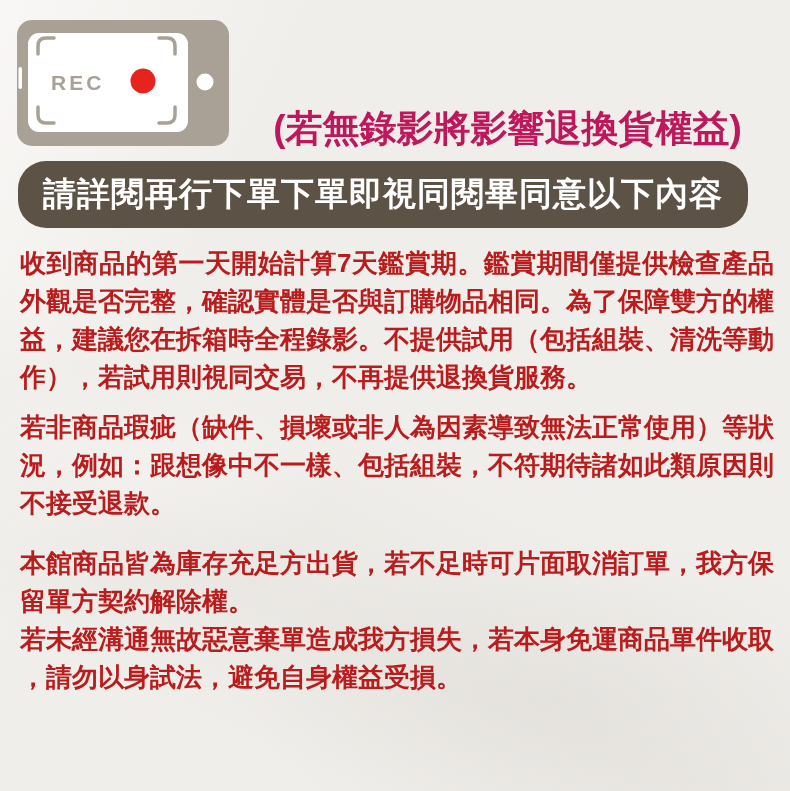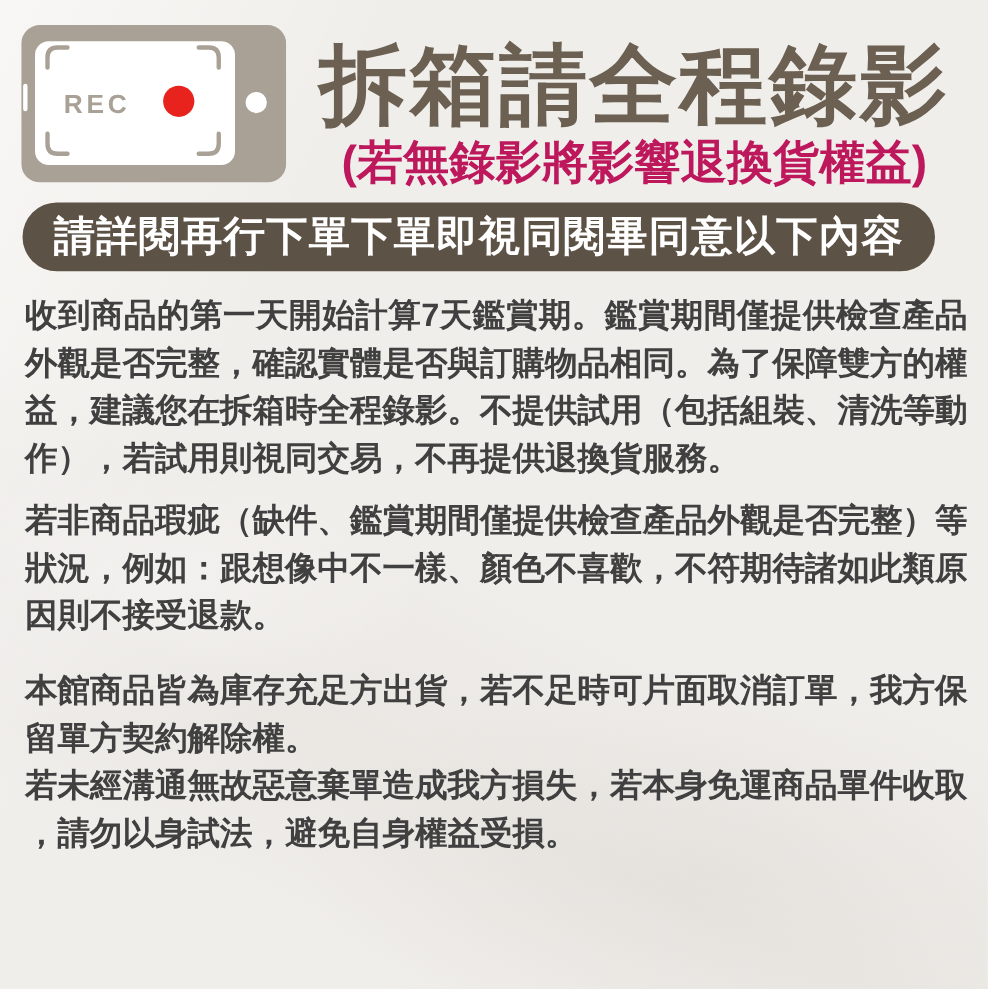--- a/index.html
+++ b/index.html
@@ -46,21 +46,21 @@
     font-weight: 700;
     color: #be185d;
     line-height: 1.1;
     margin-top: 3px;
     white-space: nowrap;
   }
 
   
   .banner {
     margin: 11px 42px 0 18px;
-    height: 55px;
+    height: 67px;
     border-radius: 28px;
     background: #5d5246;
     color: #ffffff;
     display: flex;
     align-items: center;
     justify-content: center;
     font-size: 33px;
     font-weight: 800;
     letter-spacing: 1px;
     white-space: nowrap;
@@ -68,21 +68,21 @@
 
   
   .body-text {
     padding: 16px 16px 0 20px;
   }
   .para {
     margin: 0;
     font-size: 26px;
     font-weight: 700;
     line-height: 38px;
-    color: #404040;
+    color: #b91c1c;
     white-space: pre-line;
     line-break: anywhere;
     overflow-wrap: anywhere;
     text-align: justify;
   }
   .para.gap-a { margin-top: 12px; }
   .para.gap-b { margin-top: 22px; }
   .para.gap-c { margin-top: 14px; }
   .para.warning { color: #e8120c; }
 </style>
@@ -107,25 +107,24 @@
         <path d="M21 87 V95 Q21 103 29 103 H37"></path>
         <path d="M158 87 V95 Q158 103 150 103 H142"></path>
       </g>
 
       <text x="34" y="70" font-family="Liberation Sans, sans-serif" font-size="21" font-weight="bold" letter-spacing="3" fill="#a9a096">REC</text>
 
       <circle cx="126" cy="61" r="12.5" fill="#e8231d"></circle>
     </svg>
   </div>
   <div class="title-col">
-    <div class="main-title">拆箱請全程錄影</div>
     <div class="subtitle">(若無錄影將影響退換貨權益)</div>
   </div>
 </div>
 
 <div class="banner">請詳閱再行下單下單即視同閱畢同意以下內容</div>
 
 <div class="body-text">
   <p class="para">收到商品的第一天開始計算7天鑑賞期。鑑賞期間僅提供檢查產品外觀是否完整，確認實體是否與訂購物品相同。為了保障雙方的權益，建議您在拆箱時全程錄影。不提供試用（包括組裝、清洗等動作），若試用則視同交易，不再提供退換貨服務。</p>
-  <p class="para gap-a">若非商品瑕疵（缺件、鑑賞期間僅提供檢查產品外觀是否完整）等狀況，例如：跟想像中不一樣、顏色不喜歡，不符期待諸如此類原因則不接受退款。</p>
+  <p class="para gap-a">若非商品瑕疵（缺件、損壞或非人為因素導致無法正常使用）等狀況，例如：跟想像中不一樣、包括組裝，不符期待諸如此類原因則不接受退款。</p>
   <p class="para gap-b">本館商品皆為庫存充足方出貨，若不足時可片面取消訂單，我方保留單方契約解除權。
 若未經溝通無故惡意棄單造成我方損失，若本身免運商品單件收取，請勿以身試法，避免自身權益受損。</p>
 </div>
 
 </body></html>

